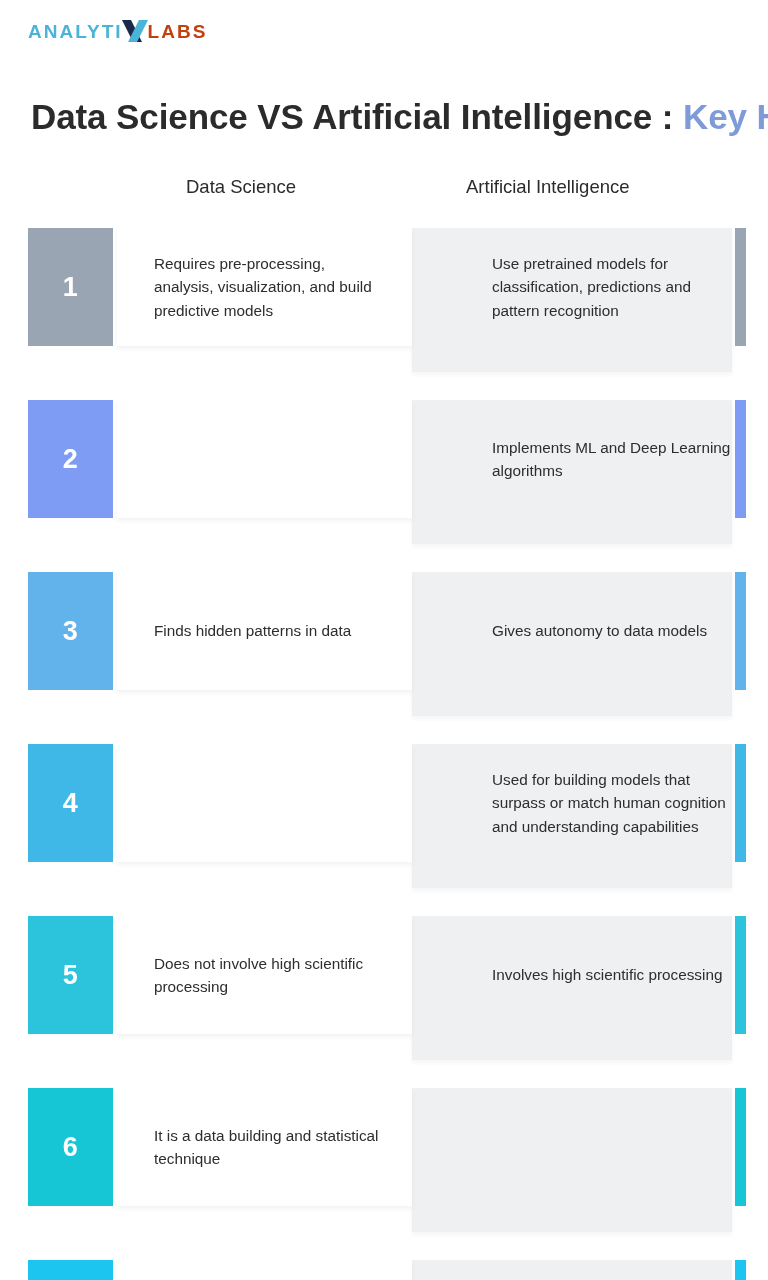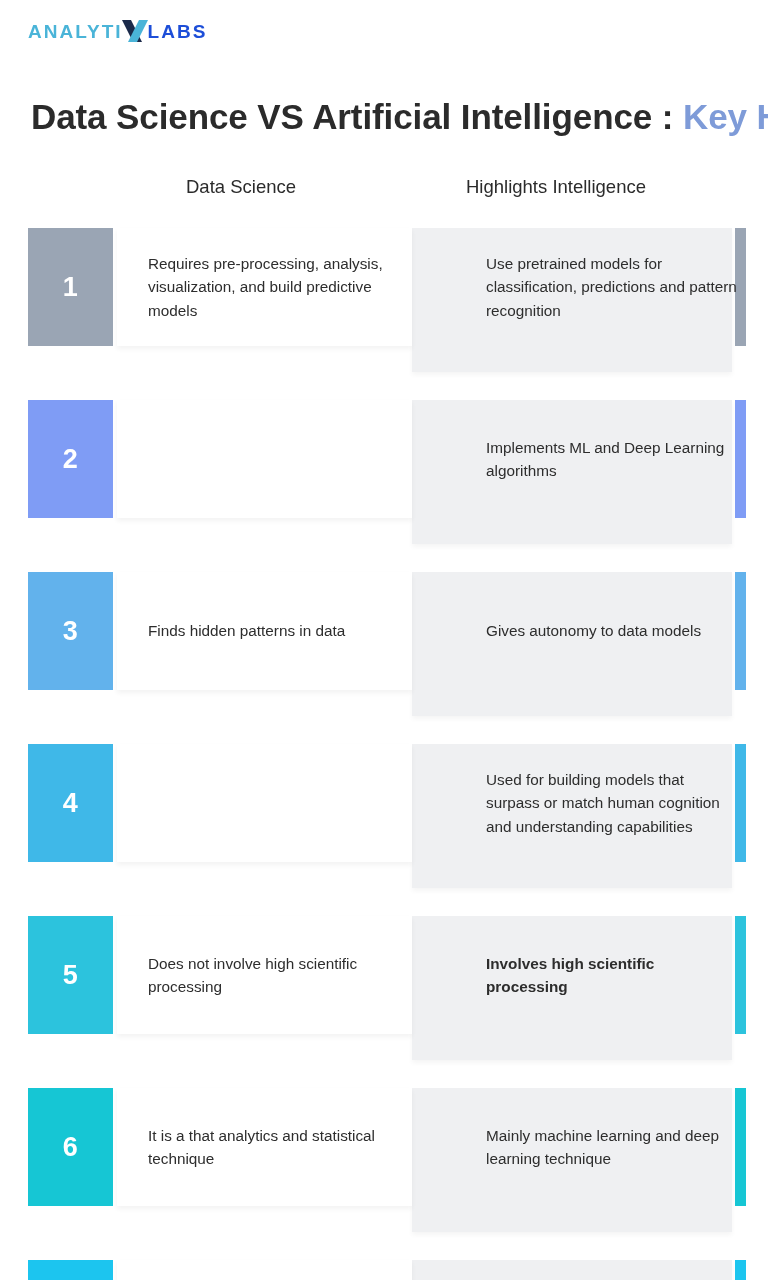--- a/index.html
+++ b/index.html
@@ -40,21 +40,21 @@
     position: relative;
     width: 30px;
     height: 30px;
     margin: 0 -2px 0 -3px;
     display: inline-block;
   }
   .logo-x svg { display: block; }
   .logo-word-b {
     font-size: 19px;
     font-weight: 700;
-    color: #1d4ed8;
+    color: #c2410c;
     line-height: 1;
     letter-spacing: 2px;
   }
 
   
   .title {
     position: absolute;
     left: 31px;
     top: 96px;
     font-size: 35px;
@@ -151,21 +151,21 @@
     position: absolute;
     top: 0;
     display: flex;
     align-items: center;
     font-size: 15.3px;
     line-height: 1.52;
     color: #2d2d2d;
   }
   .cell.ds { left: 146px; width: 250px; }
   .cell.ai { left: 484px; width: 255px; }
-  .cell p { margin: 2px; }
+  .cell p { margin: 8px; }
 </style>
 </head>
 <body>
 
 <div class="page">
 
   <div class="logo">
     <span class="logo-word-a">ANALYTI</span>
     <span class="logo-x">
       <svg width="30" height="30" viewBox="0 0 30 30" aria-hidden="true">
@@ -175,21 +175,21 @@
     </span>
     <span class="logo-word-b">LABS</span>
   </div>
 
   <h1 class="title">
     <span>Data Science VS Artificial Intelligence : </span><span class="accent">Key Highlights</span>
   </h1>
 
   <div class="col-headers">
     <div class="col-header ds">Data Science</div>
-    <div class="col-header ai">Highlights Intelligence</div>
+    <div class="col-header ai">Artificial Intelligence</div>
   </div>
 
   <div class="table" id="table-body">
       <div class="row" style="height: 144px;">
         <div class="row-grey-panel" style="height: 144px;"></div>
         <div class="row-white-panel" style="height: 118px;"></div>
         <div class="num-block" style="height: 118px; background: rgb(154, 165, 180);">
           <span>1</span>
         </div>
         <div class="edge-stripe" style="height: 118px; background: rgb(154, 165, 180);"></div>
@@ -239,36 +239,33 @@
       <div class="row" style="height: 144px;">
         <div class="row-grey-panel" style="height: 144px;"></div>
         <div class="row-white-panel" style="height: 118px;"></div>
         <div class="num-block" style="height: 118px; background: rgb(44, 195, 221);">
           <span>5</span>
         </div>
         <div class="edge-stripe" style="height: 118px; background: rgb(44, 195, 221);"></div>
         <div class="cell ds" style="height: 118px;">
           <p>Does not involve high scientific processing</p>
         </div>
-        <div class="cell ai" style="height: 118px; font-weight: bold;">
+        <div class="cell ai" style="height: 118px;">
           <p>Involves high scientific processing</p>
         </div>
       </div>
       <div class="row" style="height: 144px;">
         <div class="row-grey-panel" style="height: 144px;"></div>
         <div class="row-white-panel" style="height: 118px;"></div>
         <div class="num-block" style="height: 118px; background: rgb(22, 198, 212);">
           <span>6</span>
         </div>
         <div class="edge-stripe" style="height: 118px; background: rgb(22, 198, 212);"></div>
         <div class="cell ds" style="height: 118px;">
-          <p>It is a that analytics and statistical technique</p>
-        </div>
-        <div class="cell ai" style="height: 118px;">
-          <p>Mainly machine learning and deep learning technique</p>
+          <p>It is a data building and statistical technique</p>
         </div>
       </div>
       <div class="row" style="height: 144px;">
         <div class="row-grey-panel" style="height: 144px;"></div>
         <div class="row-white-panel" style="height: 118px;"></div>
         <div class="num-block" style="height: 118px; background: rgb(28, 197, 239);"></div>
         <div class="edge-stripe" style="height: 118px; background: rgb(28, 197, 239);"></div>
         <div class="cell ds" style="height: 118px;"></div>
         <div class="cell ai" style="height: 118px;"></div>
       </div>

